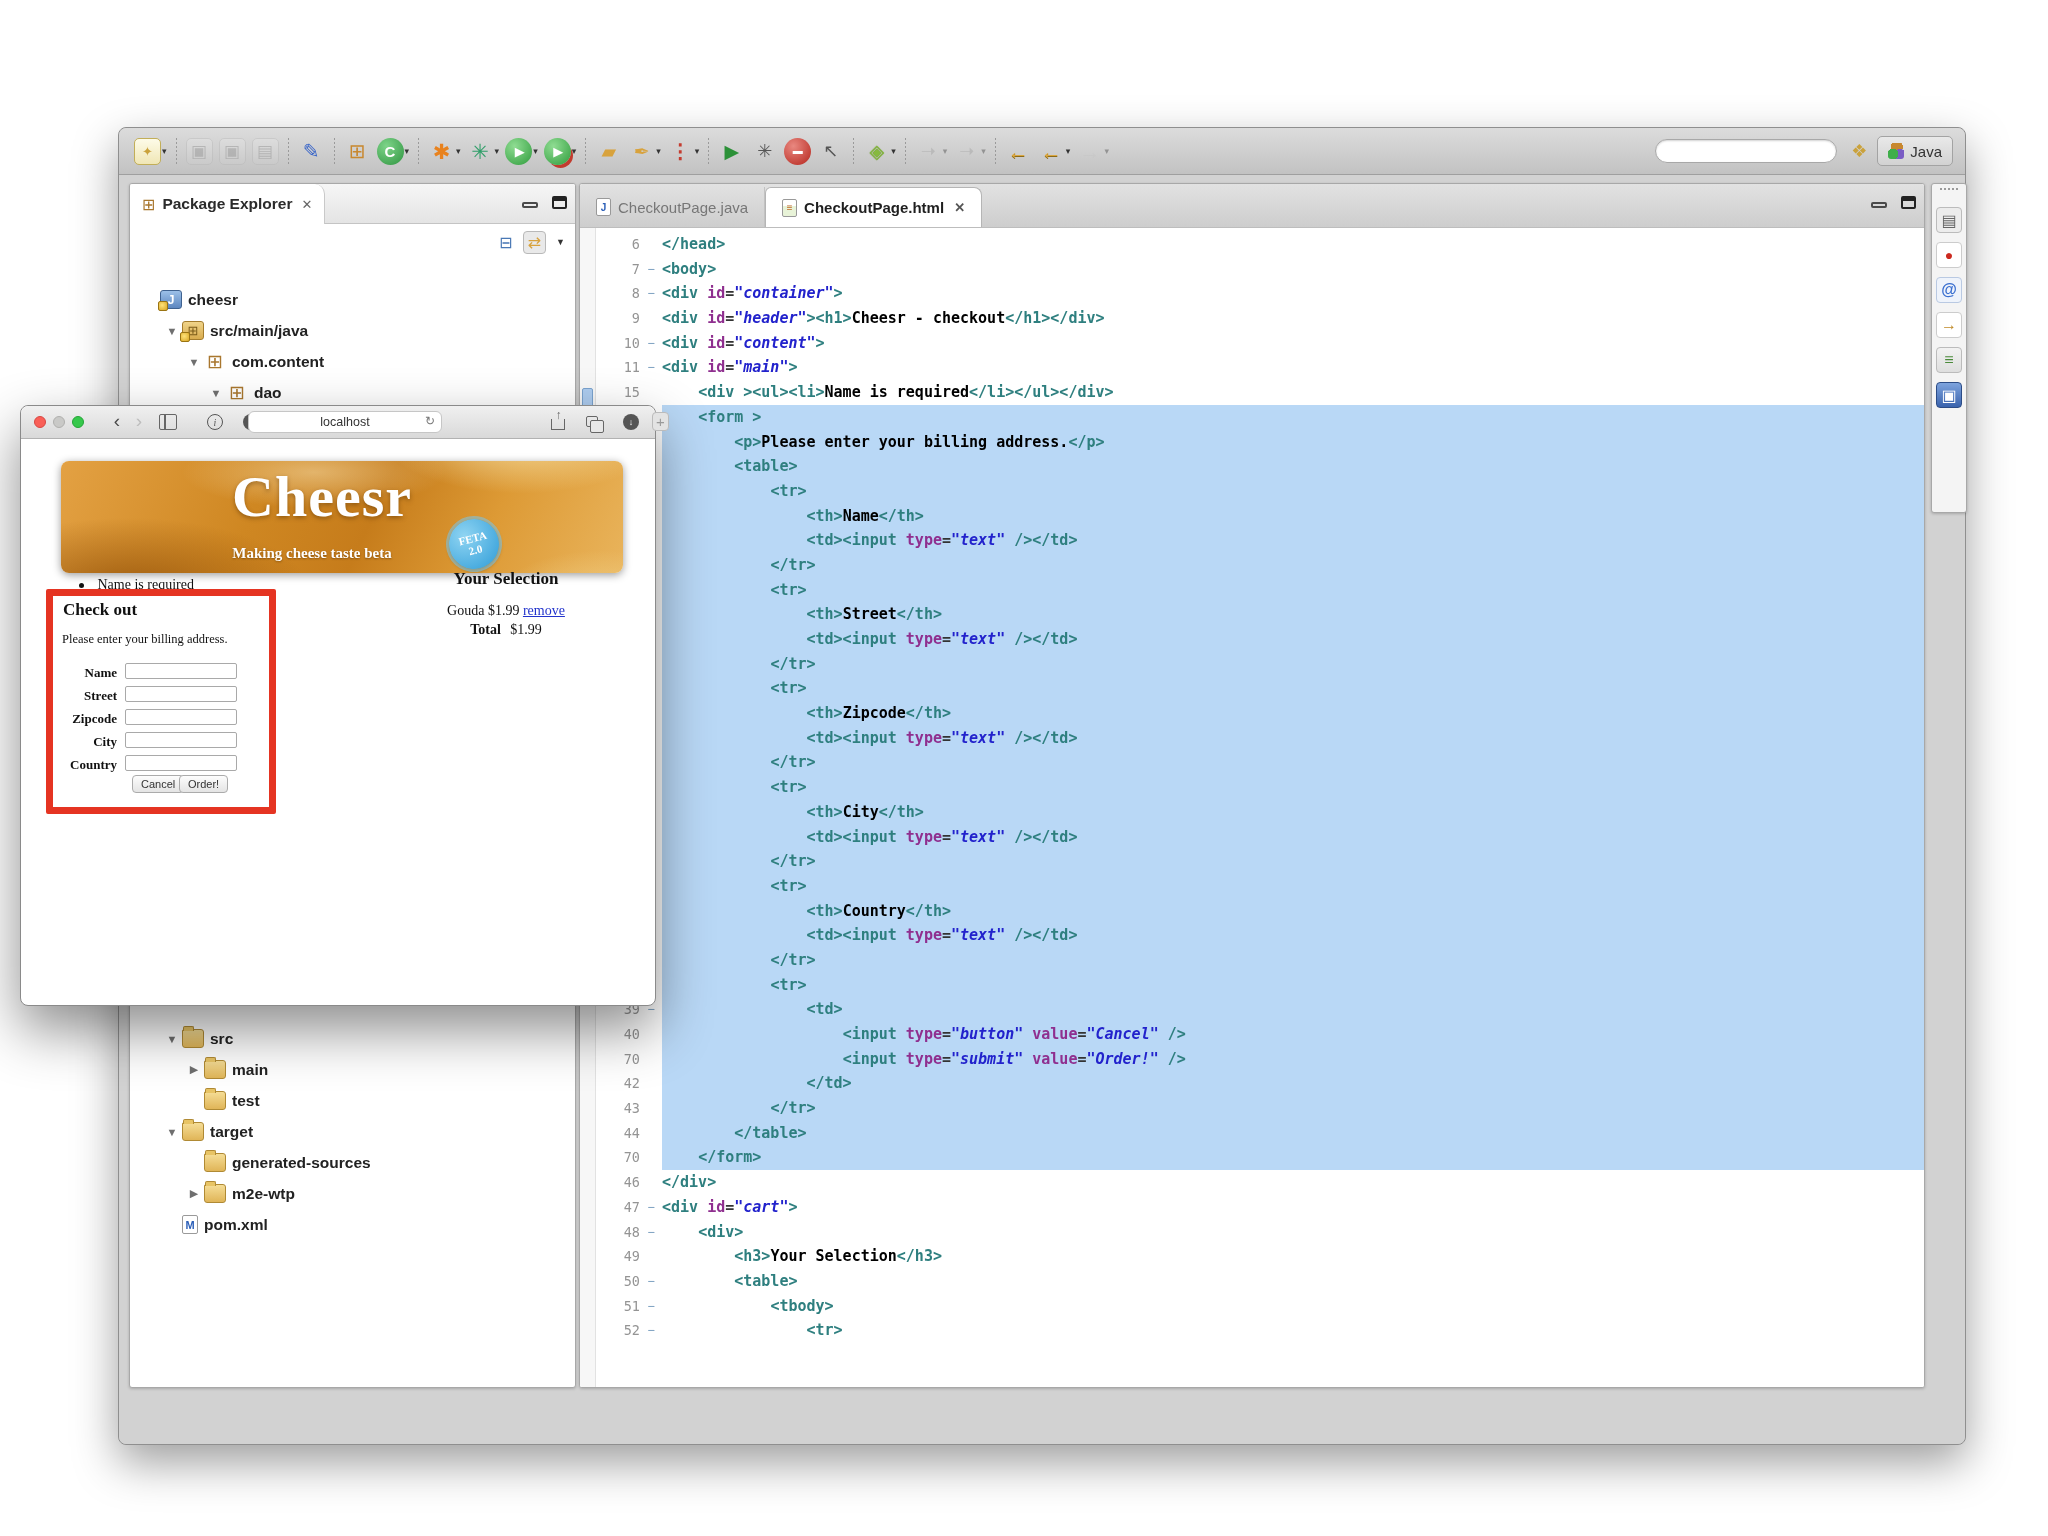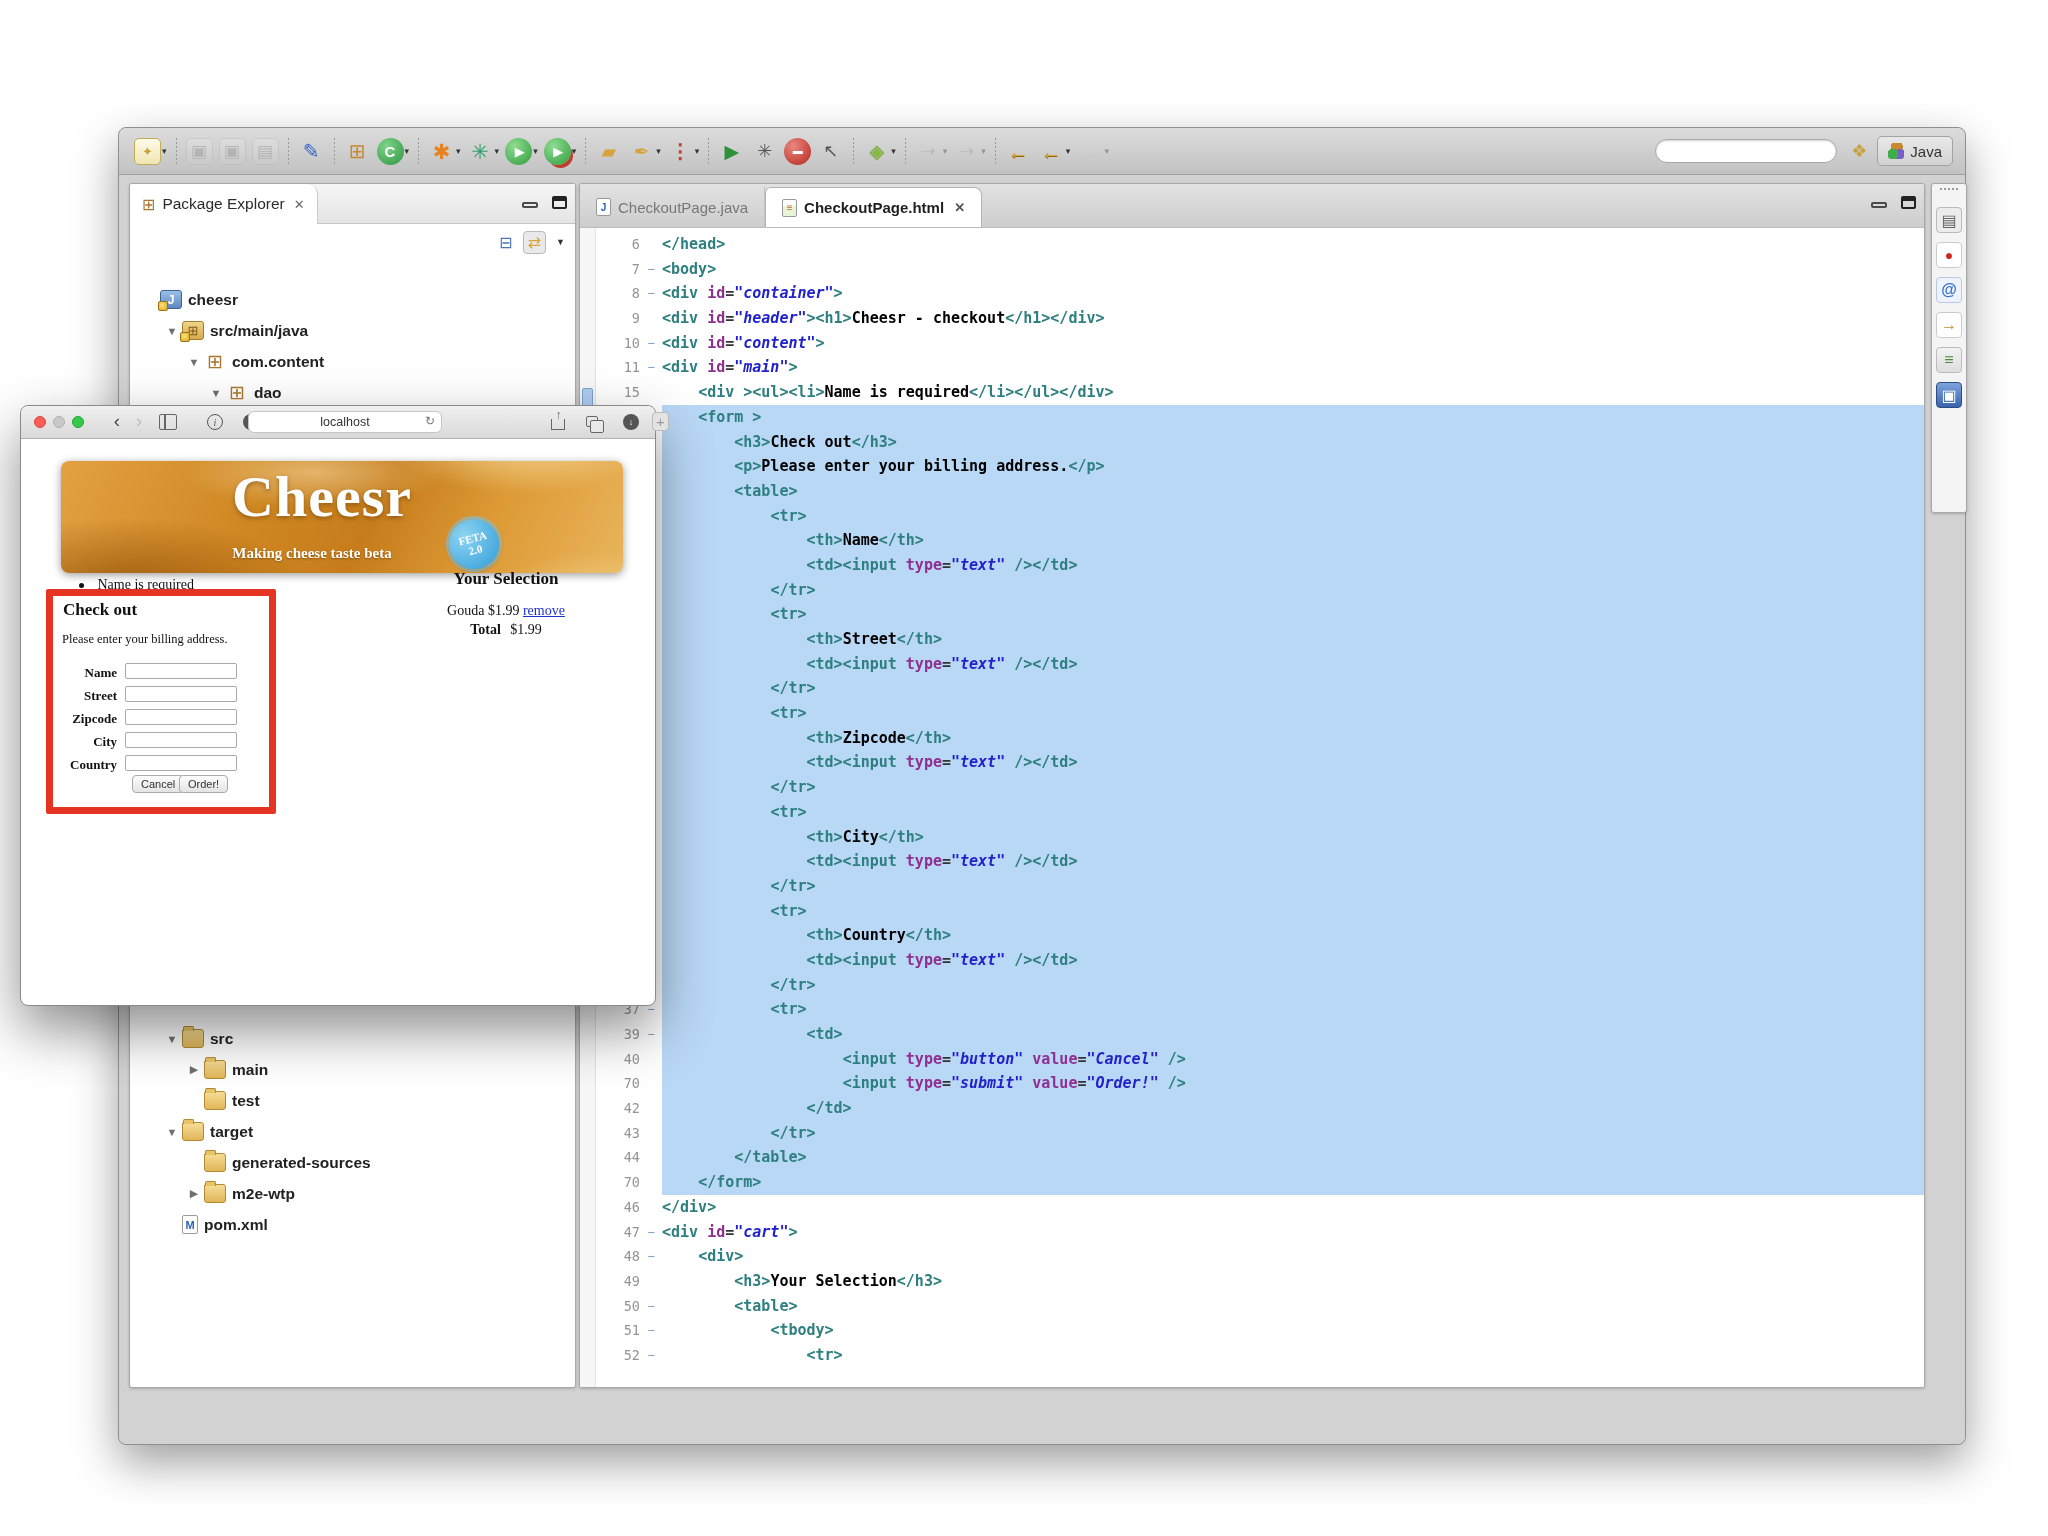--- a/index.html
+++ b/index.html
@@ -66,21 +66,21 @@
   #pkg{left:10px;top:8px;width:447px;height:1205px;overflow:hidden;}
   #ed{left:460px;top:8px;width:1346px;height:1205px;overflow:hidden;}
   #dock{left:1812px;top:8px;width:36px;height:330px;background:#f4f4f4;}
 
   
   .pkg-head{position:relative;height:40px;background:linear-gradient(#f6f6f6,#e4e4e4);
     border-bottom:1px solid #c4c4c4;}
   .pkg-tab{position:absolute;left:0;top:0;height:40px;display:flex;align-items:center;padding:0 12px;
     background:#fff;border-right:1px solid #c9c9c9;border-radius:4px 10px 0 0;}
   .pkg-tab-icon{color:#a9772f;font-size:16px;margin-right:7px;}
-  .pkg-tab-label{font-size:15.5px;font-weight:normal;color:#2b2b2b;}
+  .pkg-tab-label{font-size:15.5px;font-weight:bold;color:#2b2b2b;}
   .pkg-tab-close{margin-left:9px;font-size:13px;color:#666;}
   .pane-btns{position:absolute;right:8px;top:10px;display:flex;gap:14px;}
   .wmin{width:16px;height:6px;border:2px solid #4a4a4a;border-radius:2px;margin-top:8px;}
   .wmax{width:15px;height:13px;border:2px solid #222;border-top-width:5px;border-radius:2px;margin-top:2px;}
   .pkg-tools{height:36px;display:flex;align-items:center;justify-content:flex-end;gap:10px;padding:0 10px;}
   .pkg-tool{font-size:16px;color:#4a78b5;}
   .pkg-tool.link{color:#d8a23c;border:1px solid #b9b9b9;border-radius:4px;background:#e9e9e9;padding:1px 4px;}
   .pkg-menu{font-size:9px;color:#333;}
 
   
@@ -467,25 +467,20 @@
                 <span class="num" data-interactable="false">15</span>
                 <span class="fold" data-interactable="false"></span>
                 <span class="code" data-interactable="false"><span class="cp" data-interactable="false">    </span><span class="ct" data-interactable="false">&lt;div &gt;&lt;ul&gt;&lt;li&gt;</span><span class="cx" data-interactable="false">Name is required</span><span class="ct" data-interactable="false">&lt;/li&gt;&lt;/ul&gt;&lt;/div&gt;</span></span>
               </div>
               <div class="cl sel" data-interactable="true">
                 <span class="num" data-interactable="false">13</span>
                 <span class="fold" data-interactable="true">−</span>
                 <span class="code" data-interactable="false"><span class="cp" data-interactable="false">    </span><span class="ct" data-interactable="false">&lt;form &gt;</span></span>
               </div>
               <div class="cl sel" data-interactable="true">
-                <span class="num" data-interactable="false">14</span>
-                <span class="fold" data-interactable="false"></span>
-                <span class="code" data-interactable="false"><span class="cp" data-interactable="false">        </span><span class="ct" data-interactable="false">&lt;h3&gt;</span><span class="cx" data-interactable="false">Check out</span><span class="ct" data-interactable="false">&lt;/h3&gt;</span></span>
-              </div>
-              <div class="cl sel" data-interactable="true">
                 <span class="num" data-interactable="false">15</span>
                 <span class="fold" data-interactable="false"></span>
                 <span class="code" data-interactable="false"><span class="cp" data-interactable="false">        </span><span class="ct" data-interactable="false">&lt;p&gt;</span><span class="cx" data-interactable="false">Please enter your billing address.</span><span class="ct" data-interactable="false">&lt;/p&gt;</span></span>
               </div>
               <div class="cl sel" data-interactable="true">
                 <span class="num" data-interactable="false">16</span>
                 <span class="fold" data-interactable="false"></span>
                 <span class="code" data-interactable="false"><span class="cp" data-interactable="false">        </span><span class="ct" data-interactable="false">&lt;table&gt;</span></span>
               </div>
               <div class="cl sel" data-interactable="true">

